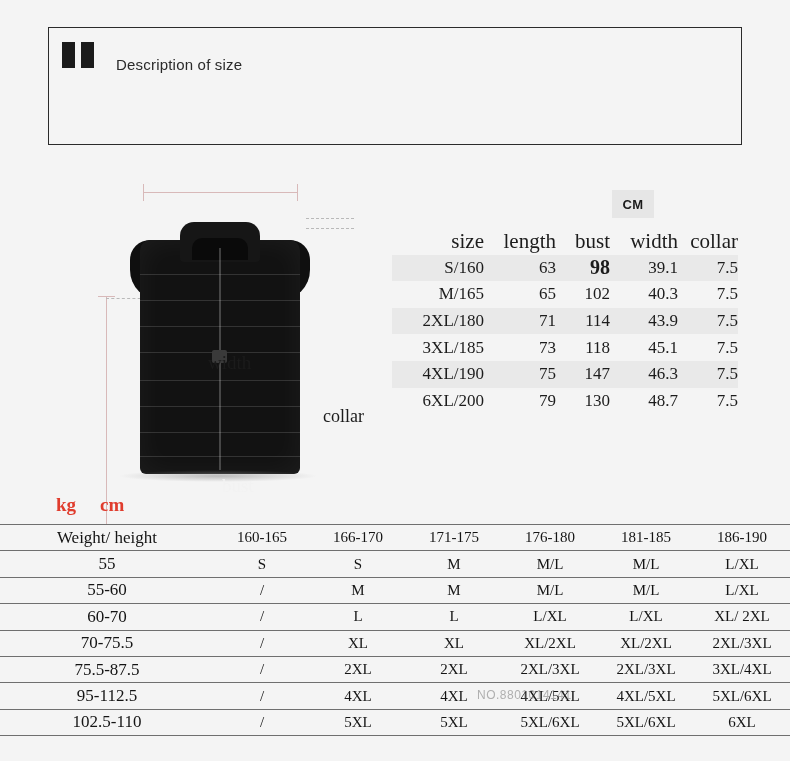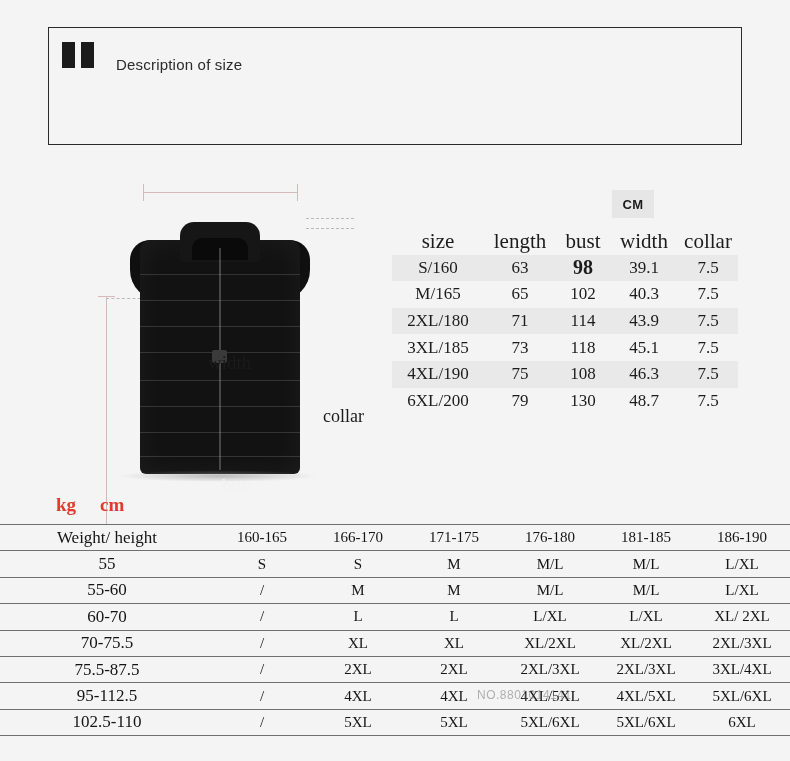--- a/index.html
+++ b/index.html
@@ -187,21 +187,21 @@
   
   .size-table {
     position: absolute;
     left: 392px;
     top: 228px;
     border-collapse: collapse;
     font-family: "Liberation Serif", serif;
   }
   .size-table td, .size-table th {
     font-weight: normal;
-    text-align: center;
+    text-align: right;
     padding: 0;
     height: 26.6px;
     font-size: 17px;
     color: #1c1c1c;
     margin-top: 32px;
   }
   .size-table th { font-size: 21px; }
   .size-table .c0 { width: 92px; }
   .size-table .c1 { width: 72px; }
   .size-table .c2 { width: 54px; }
@@ -350,21 +350,21 @@
     <tr>
       <td class="c0">3XL/185</td>
       <td class="c1">73</td>
       <td class="c2">118</td>
       <td class="c3">45.1</td>
       <td class="c4">7.5</td>
     </tr>
     <tr>
       <td class="c0">4XL/190</td>
       <td class="c1">75</td>
-      <td class="c2">108</td>
+      <td class="c2">147</td>
       <td class="c3">46.3</td>
       <td class="c4">7.5</td>
     </tr>
     <tr>
       <td class="c0">6XL/200</td>
       <td class="c1">79</td>
       <td class="c2">130</td>
       <td class="c3">48.7</td>
       <td class="c4">7.5</td>
     </tr>

